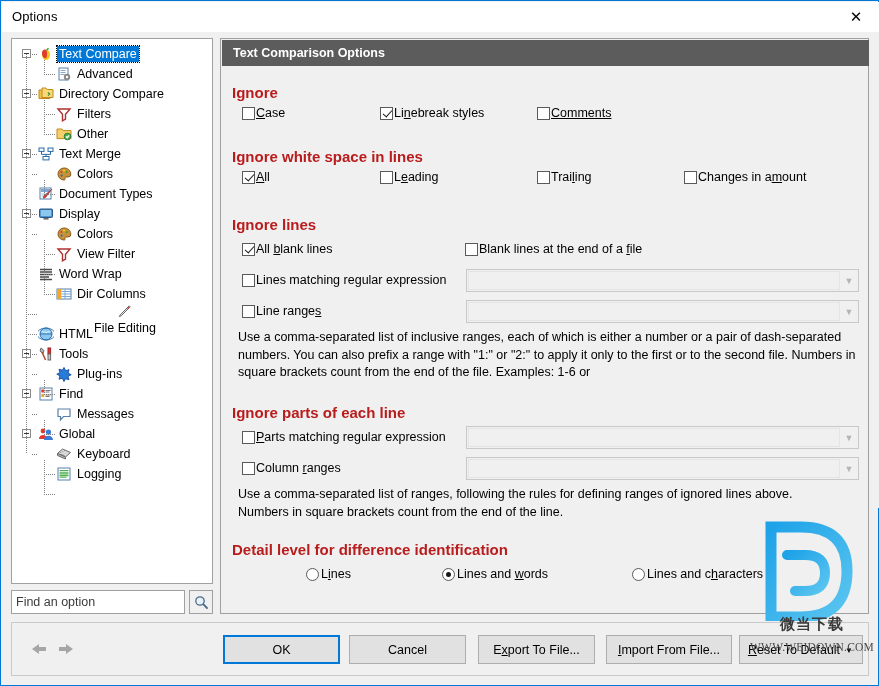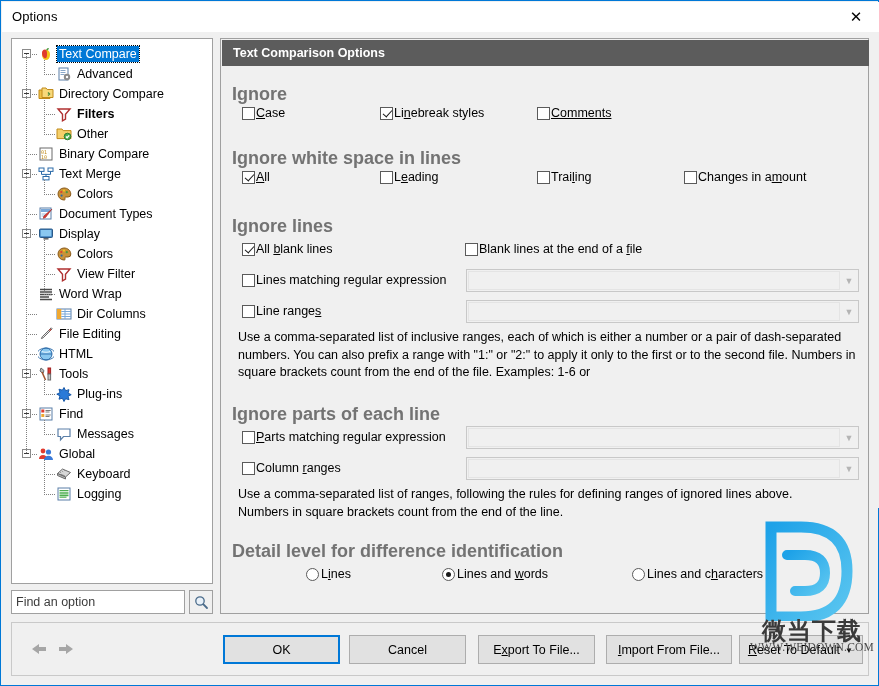--- a/index.html
+++ b/index.html
@@ -148,22 +148,22 @@
     font-size: 12.5px;
     display: flex; align-items: center;
     padding-left: 11px;
   }
   .grp {
     position: absolute;
     left: 11px; width: 627px;
   }
   .grp-title {
     position: absolute; left: 0; top: 0;
-    font-weight: bold; font-size: 18px;
-    color: #737373; background: #f0f0f0;
+    font-weight: bold; font-size: 15px;
+    color: #b91c1c; background: #f0f0f0;
     padding-right: 8px;
     white-space: nowrap;
   }
   .grp-rule {
     position: absolute; left: 0; top: 8px;
     height: 1px; width: 627px;
     background: #c4c2ad;
     z-index: -1;
   }
   .grp-inner { position: relative; }
@@ -291,21 +291,21 @@
     position: absolute; left: 742px; top: 520px;
     width: 137px; height: 130px;
     pointer-events: none;
   }
   #wm-logo { position: absolute; left: 0px; top: 0px; }
   #wm-cn {
     position: absolute; left: 6px; top: 94px;
     width: 126px;
     text-align: center;
     font-family: "DejaVu Sans", sans-serif;
-    font-size: 24px; font-weight: bold;
+    font-size: 15px; font-weight: bold;
     color: #3a3a3a;
     letter-spacing: 1px;
   }
   #wm-url {
     position: absolute; left: 6px; top: 120px;
     width: 126px;
     text-align: center;
     font-family: "Liberation Serif", serif;
     font-size: 11.5px;
     color: #4a4a4a;
@@ -352,47 +352,37 @@
             <div class="expander"></div>
             <span class="ico">
               <svg width="16" height="16" viewBox="0 0 16 16">
                 <path d="M1 4h5l1.2 1.5H12v7H1z" fill="#f0c24a" stroke="#c08a1a"></path>
                 <path d="M4 2h4l1.2 1.5H15v8H4z" fill="#f8d97a" stroke="#c08a1a"></path>
                 <path d="M10 6.5l1.5 1.5-1.5 1.5" stroke="#4a8a3a" stroke-width="1.4" fill="none"></path>
               </svg>
             </span>
             <span class="label">Directory Compare</span>
           </div>
-          <div class="node" style="padding-left: 44px; font-weight: bold;">
+          <div class="node" style="padding-left: 44px;">
             <span class="ico">
               <svg width="16" height="16" viewBox="0 0 16 16">
                 <path d="M2 3h12l-4.5 5.2v5l-3 1.6V8.2z" fill="#fff" stroke="#b03030" stroke-width="1.4"></path>
               </svg>
             </span>
             <span class="label">Filters</span>
           </div>
           <div class="node" style="padding-left: 44px;">
             <span class="ico">
               <svg width="16" height="16" viewBox="0 0 16 16">
                 <path d="M1 3h5l1.2 1.6H15v8H1z" fill="#f5cf6a" stroke="#c08a1a"></path>
                 <circle cx="11.5" cy="10.5" r="3.3" fill="#4caf50" stroke="#2e7d32"></circle>
                 <path d="M10 10.5l1.1 1.2 2.1-2.3" stroke="#fff" stroke-width="1.3" fill="none"></path>
               </svg>
             </span>
             <span class="label">Other</span>
-          </div>
-          <div class="node" style="padding-left: 26px;">
-            <span class="ico">
-              <svg width="16" height="16" viewBox="0 0 16 16">
-                <rect x="2" y="2" width="12" height="12" fill="#fff" stroke="#6a6a6a"></rect>
-                <text x="3" y="7.5" font-size="5" fill="#c08a1a" font-family="monospace">01</text>
-                <text x="3" y="12.5" font-size="5" fill="#c08a1a" font-family="monospace">10</text>
-              </svg>
-            </span>
-            <span class="label">Binary Compare</span>
           </div>
           <div class="node" style="padding-left: 26px;">
             <div class="expander"></div>
             <span class="ico">
               <svg width="16" height="16" viewBox="0 0 16 16">
                 <rect x="1" y="2" width="5" height="3.4" fill="#fff" stroke="#2a6aa8"></rect>
                 <rect x="10" y="2" width="5" height="3.4" fill="#fff" stroke="#2a6aa8"></rect>
                 <rect x="5" y="10.5" width="6" height="3.4" fill="#fff" stroke="#2a6aa8"></rect>
                 <path d="M3.5 5.4v3h9v-3M8 8.4v2.1" stroke="#2a6aa8" fill="none"></path>
               </svg>
@@ -464,21 +454,21 @@
           <div class="node" style="padding-left: 44px;">
             <span class="ico">
               <svg width="16" height="16" viewBox="0 0 16 16">
                 <rect x="1" y="3" width="14" height="10" fill="#fff" stroke="#5a7fa8"></rect>
                 <rect x="1" y="3" width="4.3" height="10" fill="#f0a830"></rect>
                 <path d="M5.3 5.5h9.7M5.3 8h9.7M5.3 10.5h9.7M9 3v10" stroke="#7aa8d8"></path>
               </svg>
             </span>
             <span class="label">Dir Columns</span>
           </div>
-          <div class="node" style="padding-left: 26px;">
+          <div class="node" style="padding-left: 26px; flex-direction: column;">
             <span class="ico">
               <svg width="16" height="16" viewBox="0 0 16 16">
                 <path d="M13.2 1.8l1 1-9 9-1.8.8.8-1.8z" fill="#e8e8e8" stroke="#6a6a6a"></path>
                 <path d="M12.3 2.7l1 1L12 5l-1-1z" fill="#e03a2f"></path>
               </svg>
             </span>
             <span class="label">File Editing</span>
           </div>
           <div class="node" style="padding-left: 26px;">
             <span class="ico">

